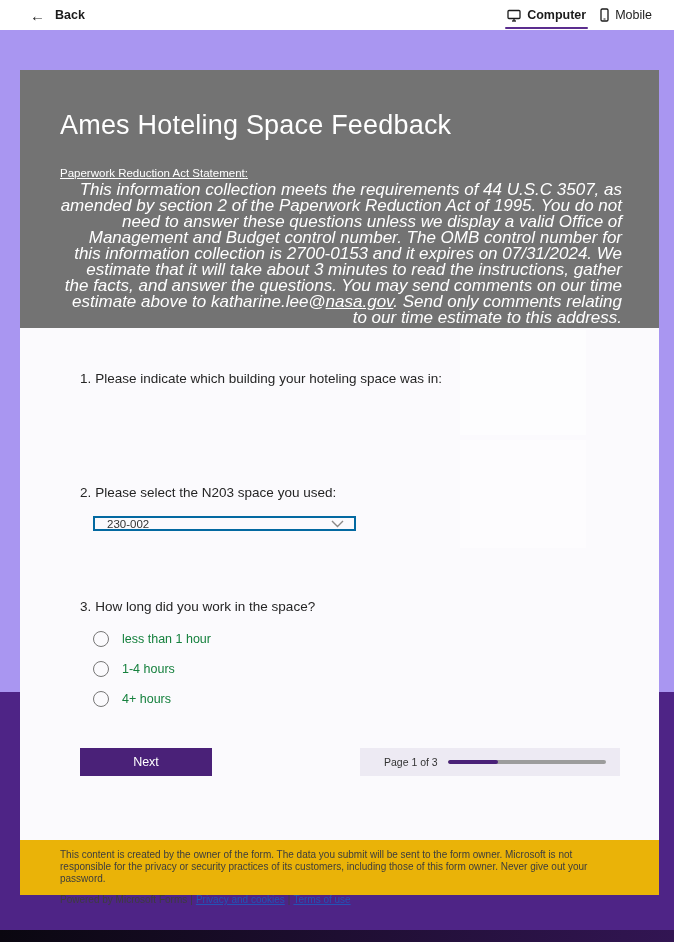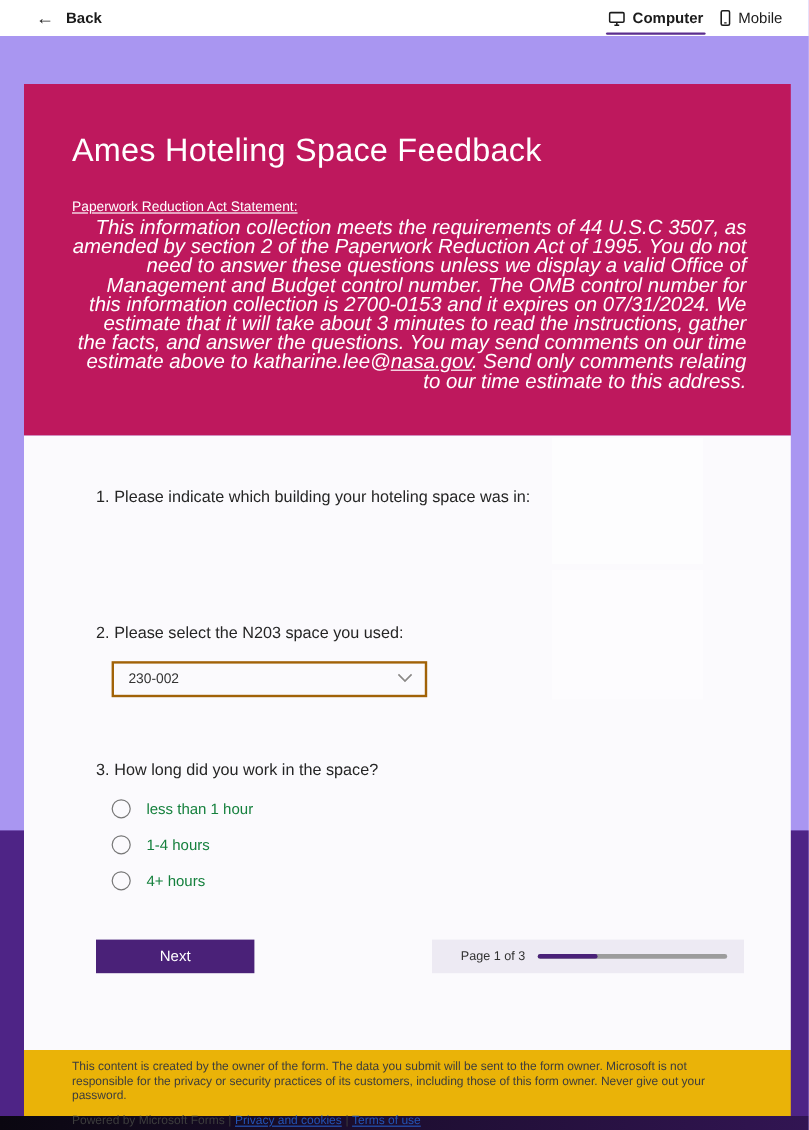--- a/index.html
+++ b/index.html
@@ -25,37 +25,37 @@
   .view-tabs { position:absolute; right:18px; top:0; height:30px; display:flex; gap:6px; }
   .tab { position:relative; display:flex; align-items:center; gap:6px; font-size:12.5px;
          color:#1b1b1b; padding:0 4px; cursor:pointer; height:30px; }
   .tab.active { font-weight:700; }
   .tab.active::after { content:""; position:absolute; left:2px; right:2px; bottom:1px; height:2px;
                        background:#5b2d8e; border-radius:1px; }
   .tab svg { display:block; }
 
   
   .card { position:absolute; left:20px; top:70px; width:639px; z-index:2; }
-  .card-header { height:293px; background:#be185d; color:#ffffff; padding:40px 48px 0 40px; }
+  .card-header { height:258px; background:#737373; color:#ffffff; padding:40px 48px 0 40px; }
   .form-title { font-size:27px; font-weight:400; letter-spacing:0.2px; margin-bottom:26px; }
   .intro { font-size:12.5px; font-weight:700; line-height:16.5px; width:550px; margin-bottom:21px; }
   .pra-head { font-size:11.5px; text-decoration:underline; margin-bottom:3px; }
   .pra-body { font-size:17px; font-style:italic; line-height:16px; width:562px;text-align:right; }
   .pra-body a { color:#ffffff; text-decoration:underline; cursor:pointer; }
 
   .card-body { position:relative; height:512px; background:#fbfafd; }
   .watermark-a { position:absolute; left:440px; top:2px;  width:126px; height:105px; background:rgba(255,255,255,0.55); }
   .watermark-b { position:absolute; left:440px; top:112px; width:126px; height:108px; background:rgba(255,255,255,0.45); }
 
   .q-label { position:absolute; left:60px; font-size:13.5px; color:#252525; }
   .q-num { margin-right:4px; }
   .dropdown { position:absolute; left:73px; width:263px; height:28px; background:#fbfafd;
               border:1px solid #8a8886; display:flex; align-items:center; justify-content:space-between;
               padding:0 10px 0 12px; font-size:11.5px; color:#333; cursor:pointer; }
-  .dropdown.focused { border:2px solid #a16207; height:30px; }
+  .dropdown.focused { border:2px solid #0369a1; height:15px; }
   .chev { flex:0 0 auto; }
 
   .radio-row { position:absolute; left:73px; display:flex; align-items:center; gap:13px;
                font-size:12.5px; color:#15803d; cursor:pointer; height:18px; }
   .radio-circle { width:16px; height:16px; border:1px solid #767676; border-radius:50%;
                   background:transparent; flex:0 0 auto; }
 
   .next-btn { position:absolute; left:60px; top:420px; width:132px; height:28px; background:#4a2178;
               color:#ffffff; border:none; font-family:inherit; font-size:12.5px; cursor:pointer; }
   .progress-box { position:absolute; left:340px; top:420px; width:260px; height:28px; background:#edeaf3;

